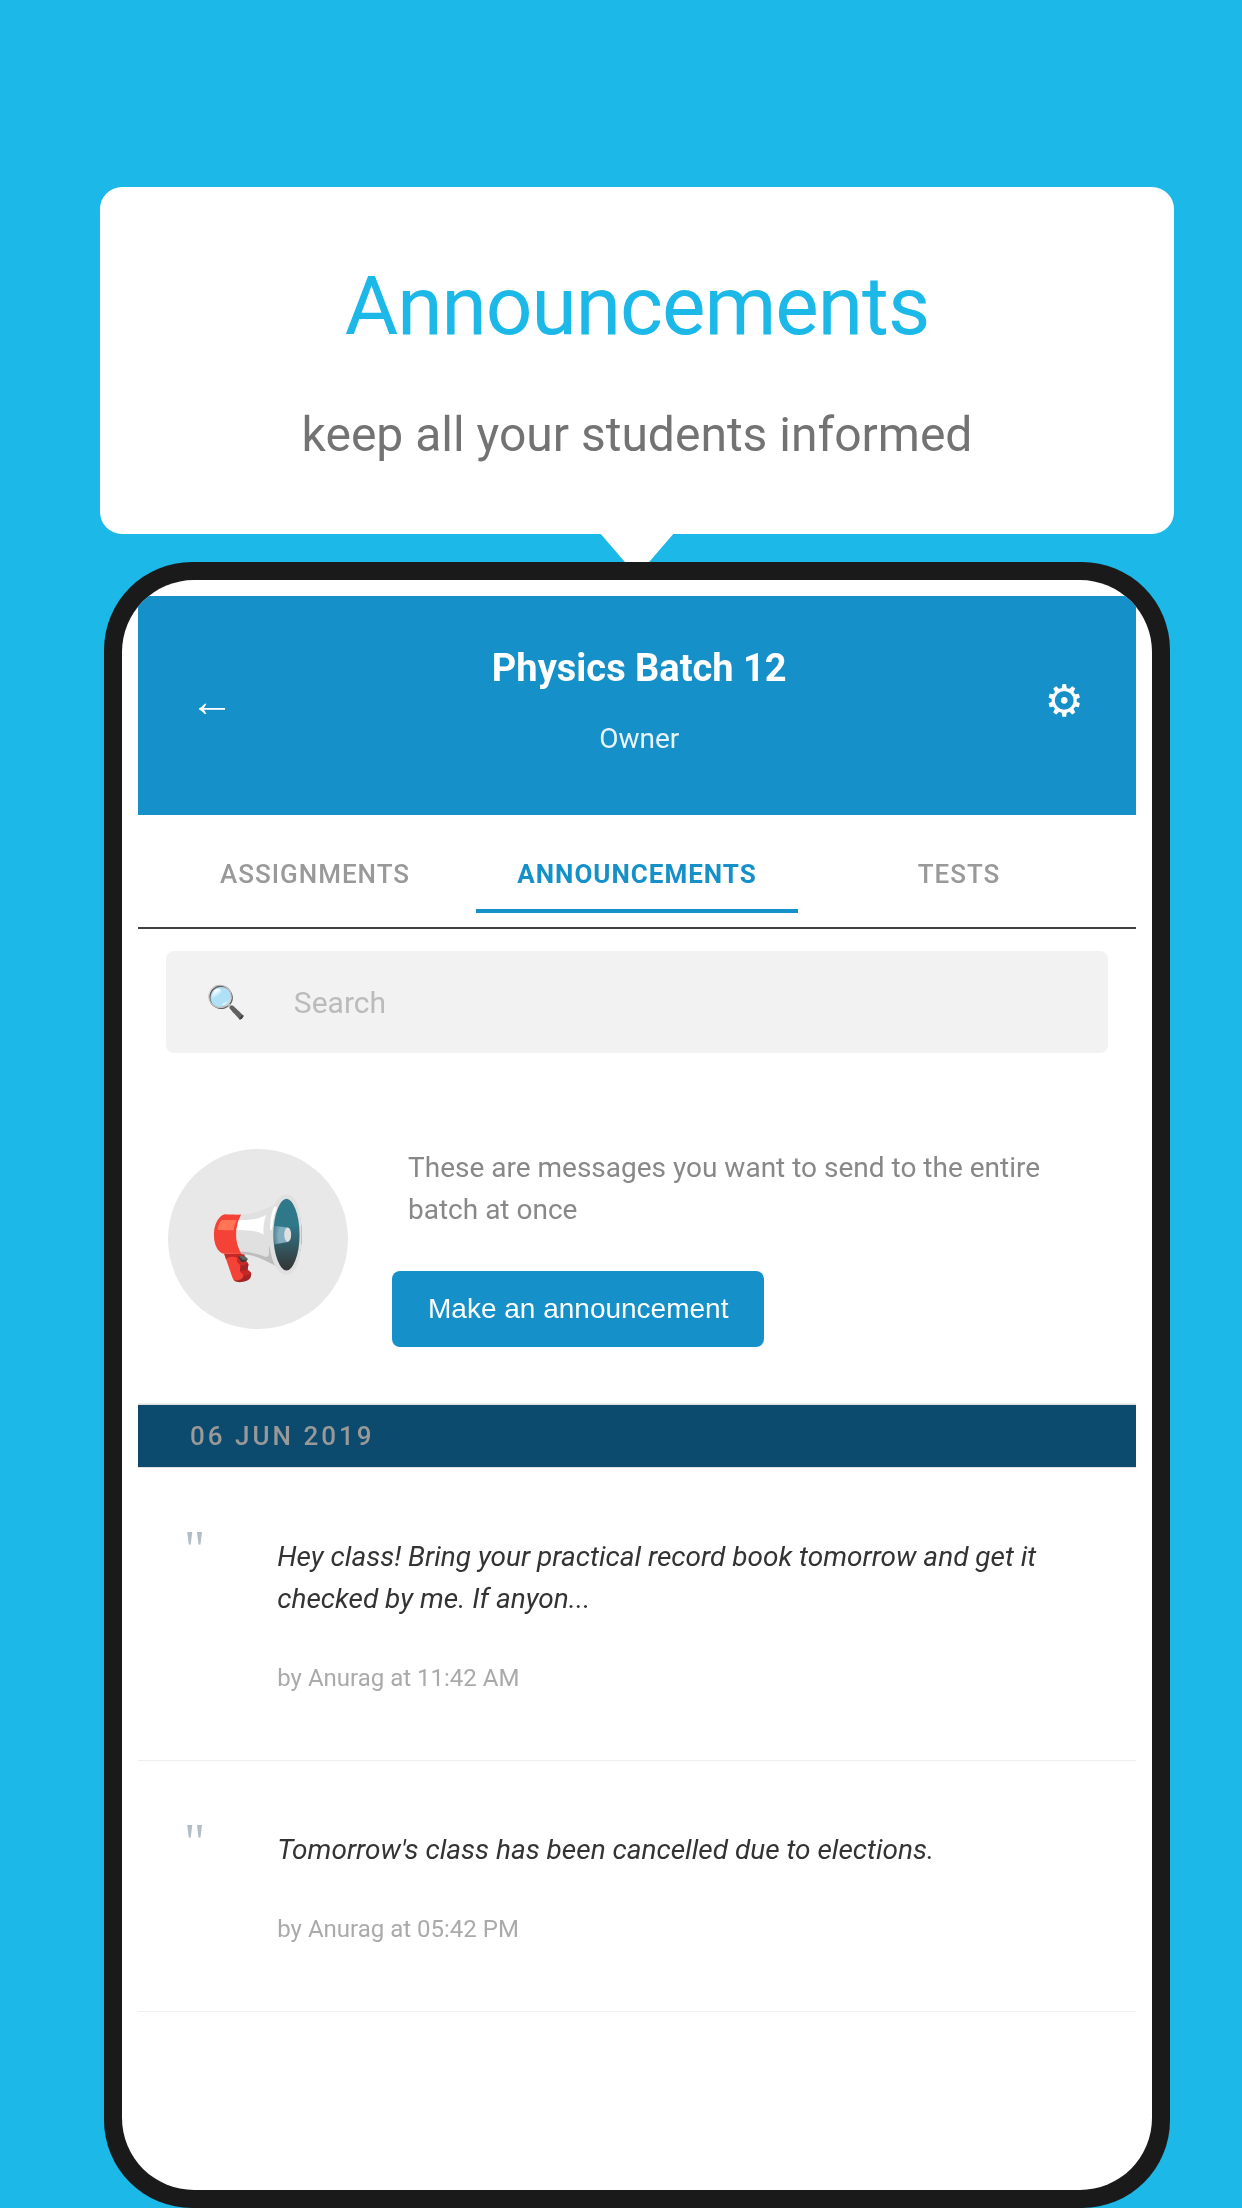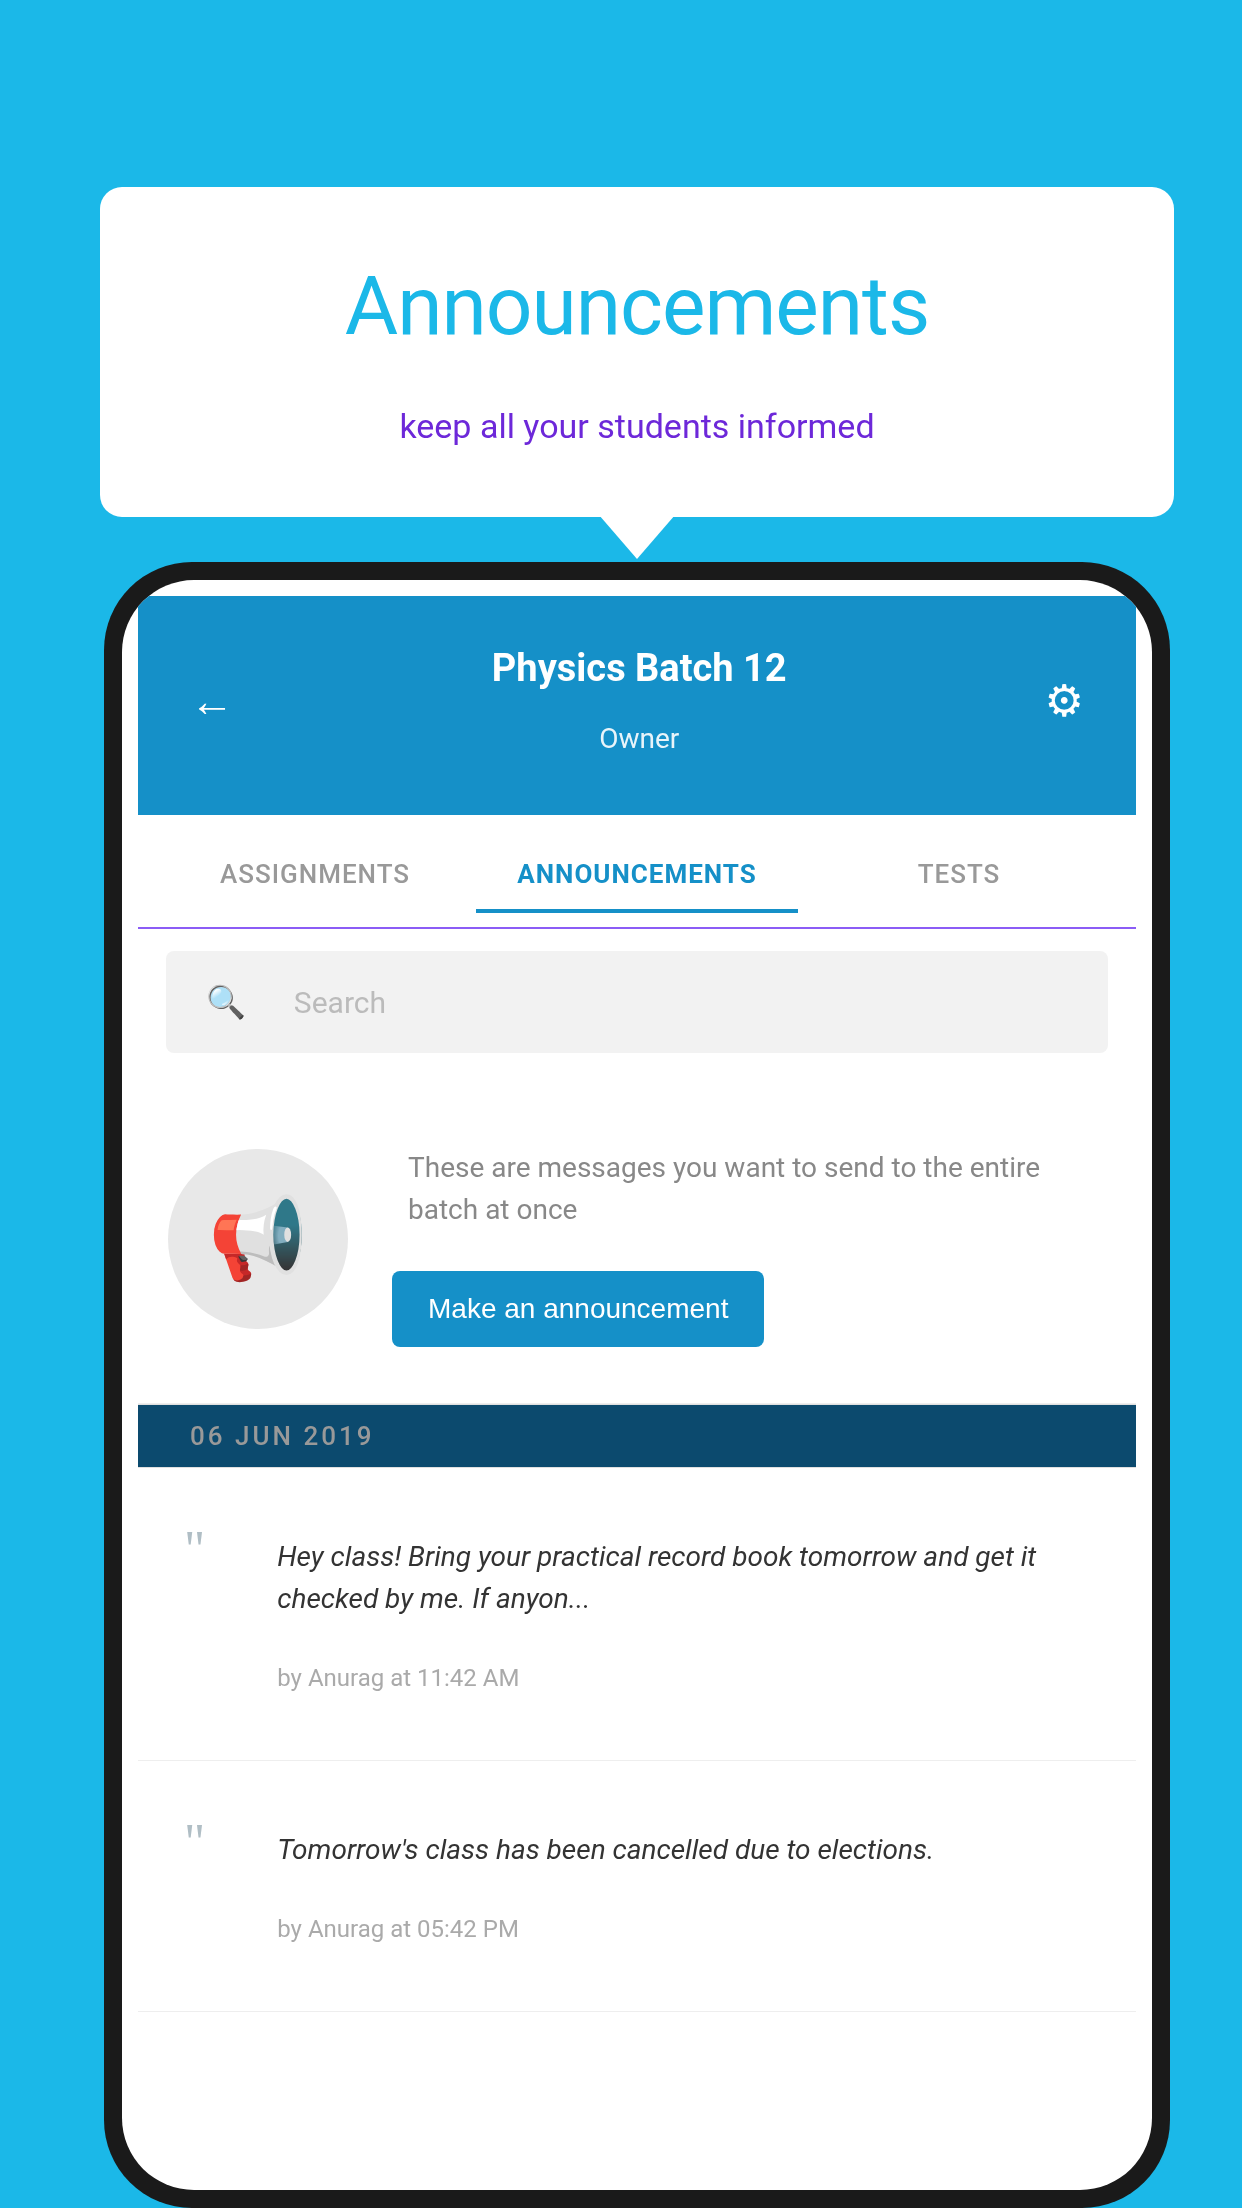--- a/index.html
+++ b/index.html
@@ -44,22 +44,22 @@
 
     .speech-bubble-title {
       font-size: 82px;
       color: #1BB8E8;
       font-weight: 400;
       letter-spacing: -1px;
       margin-bottom: 20px;
     }
 
     .speech-bubble-subtitle {
-      font-size: 34px;
-      color: #6d28d9;
+      font-size: 48px;
+      color: #737373;
       font-weight: 400;
     }
 
     
     .phone-container {
       position: absolute;
       top: 530px;
       left: 72px;
       right: 72px;
       bottom: 0;
@@ -163,21 +163,21 @@
     .header-gear {
       color: white;
       font-size: 44px;
       cursor: pointer;
     }
 
     
     .tabs-container {
       background: white;
       display: flex;
-      border-bottom: 2px solid #8b5cf6;
+      border-bottom: 2px solid #404040;
     }
 
     .tab-item {
       flex: 1;
       text-align: center;
       padding: 28px 8px 22px 8px;
       font-size: 26px;
       font-weight: 500;
       color: #999;
       letter-spacing: 1px;

